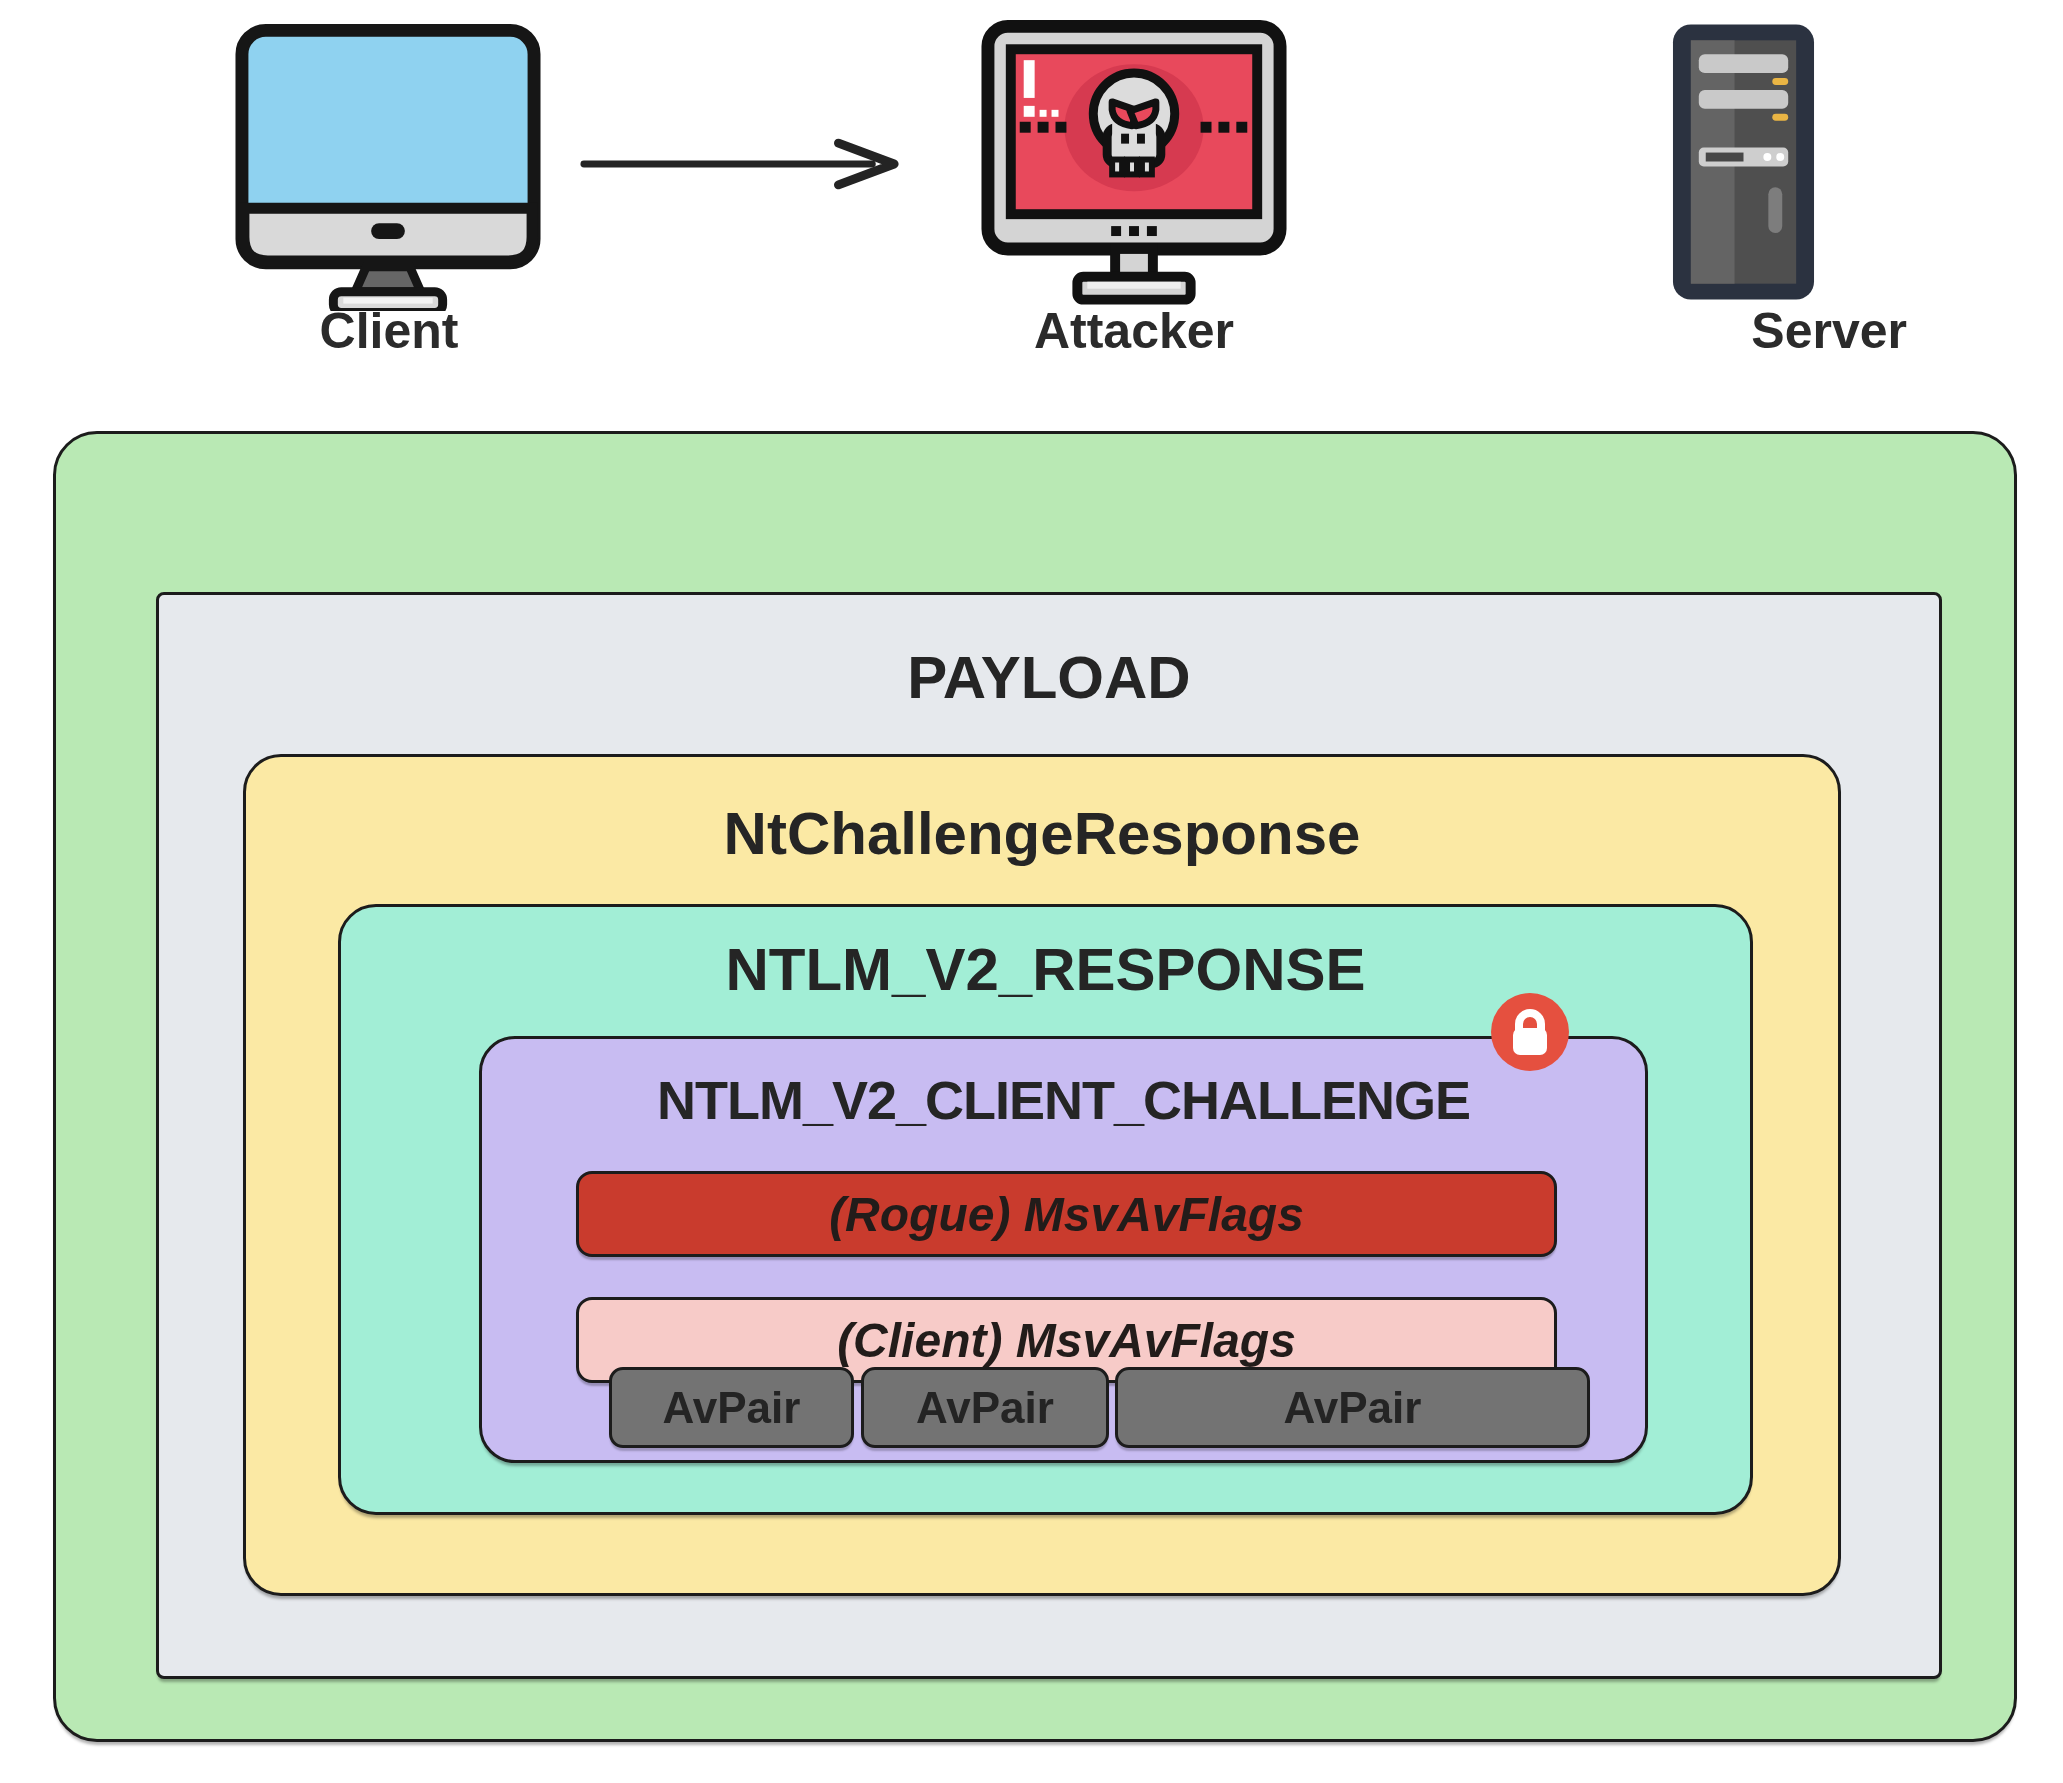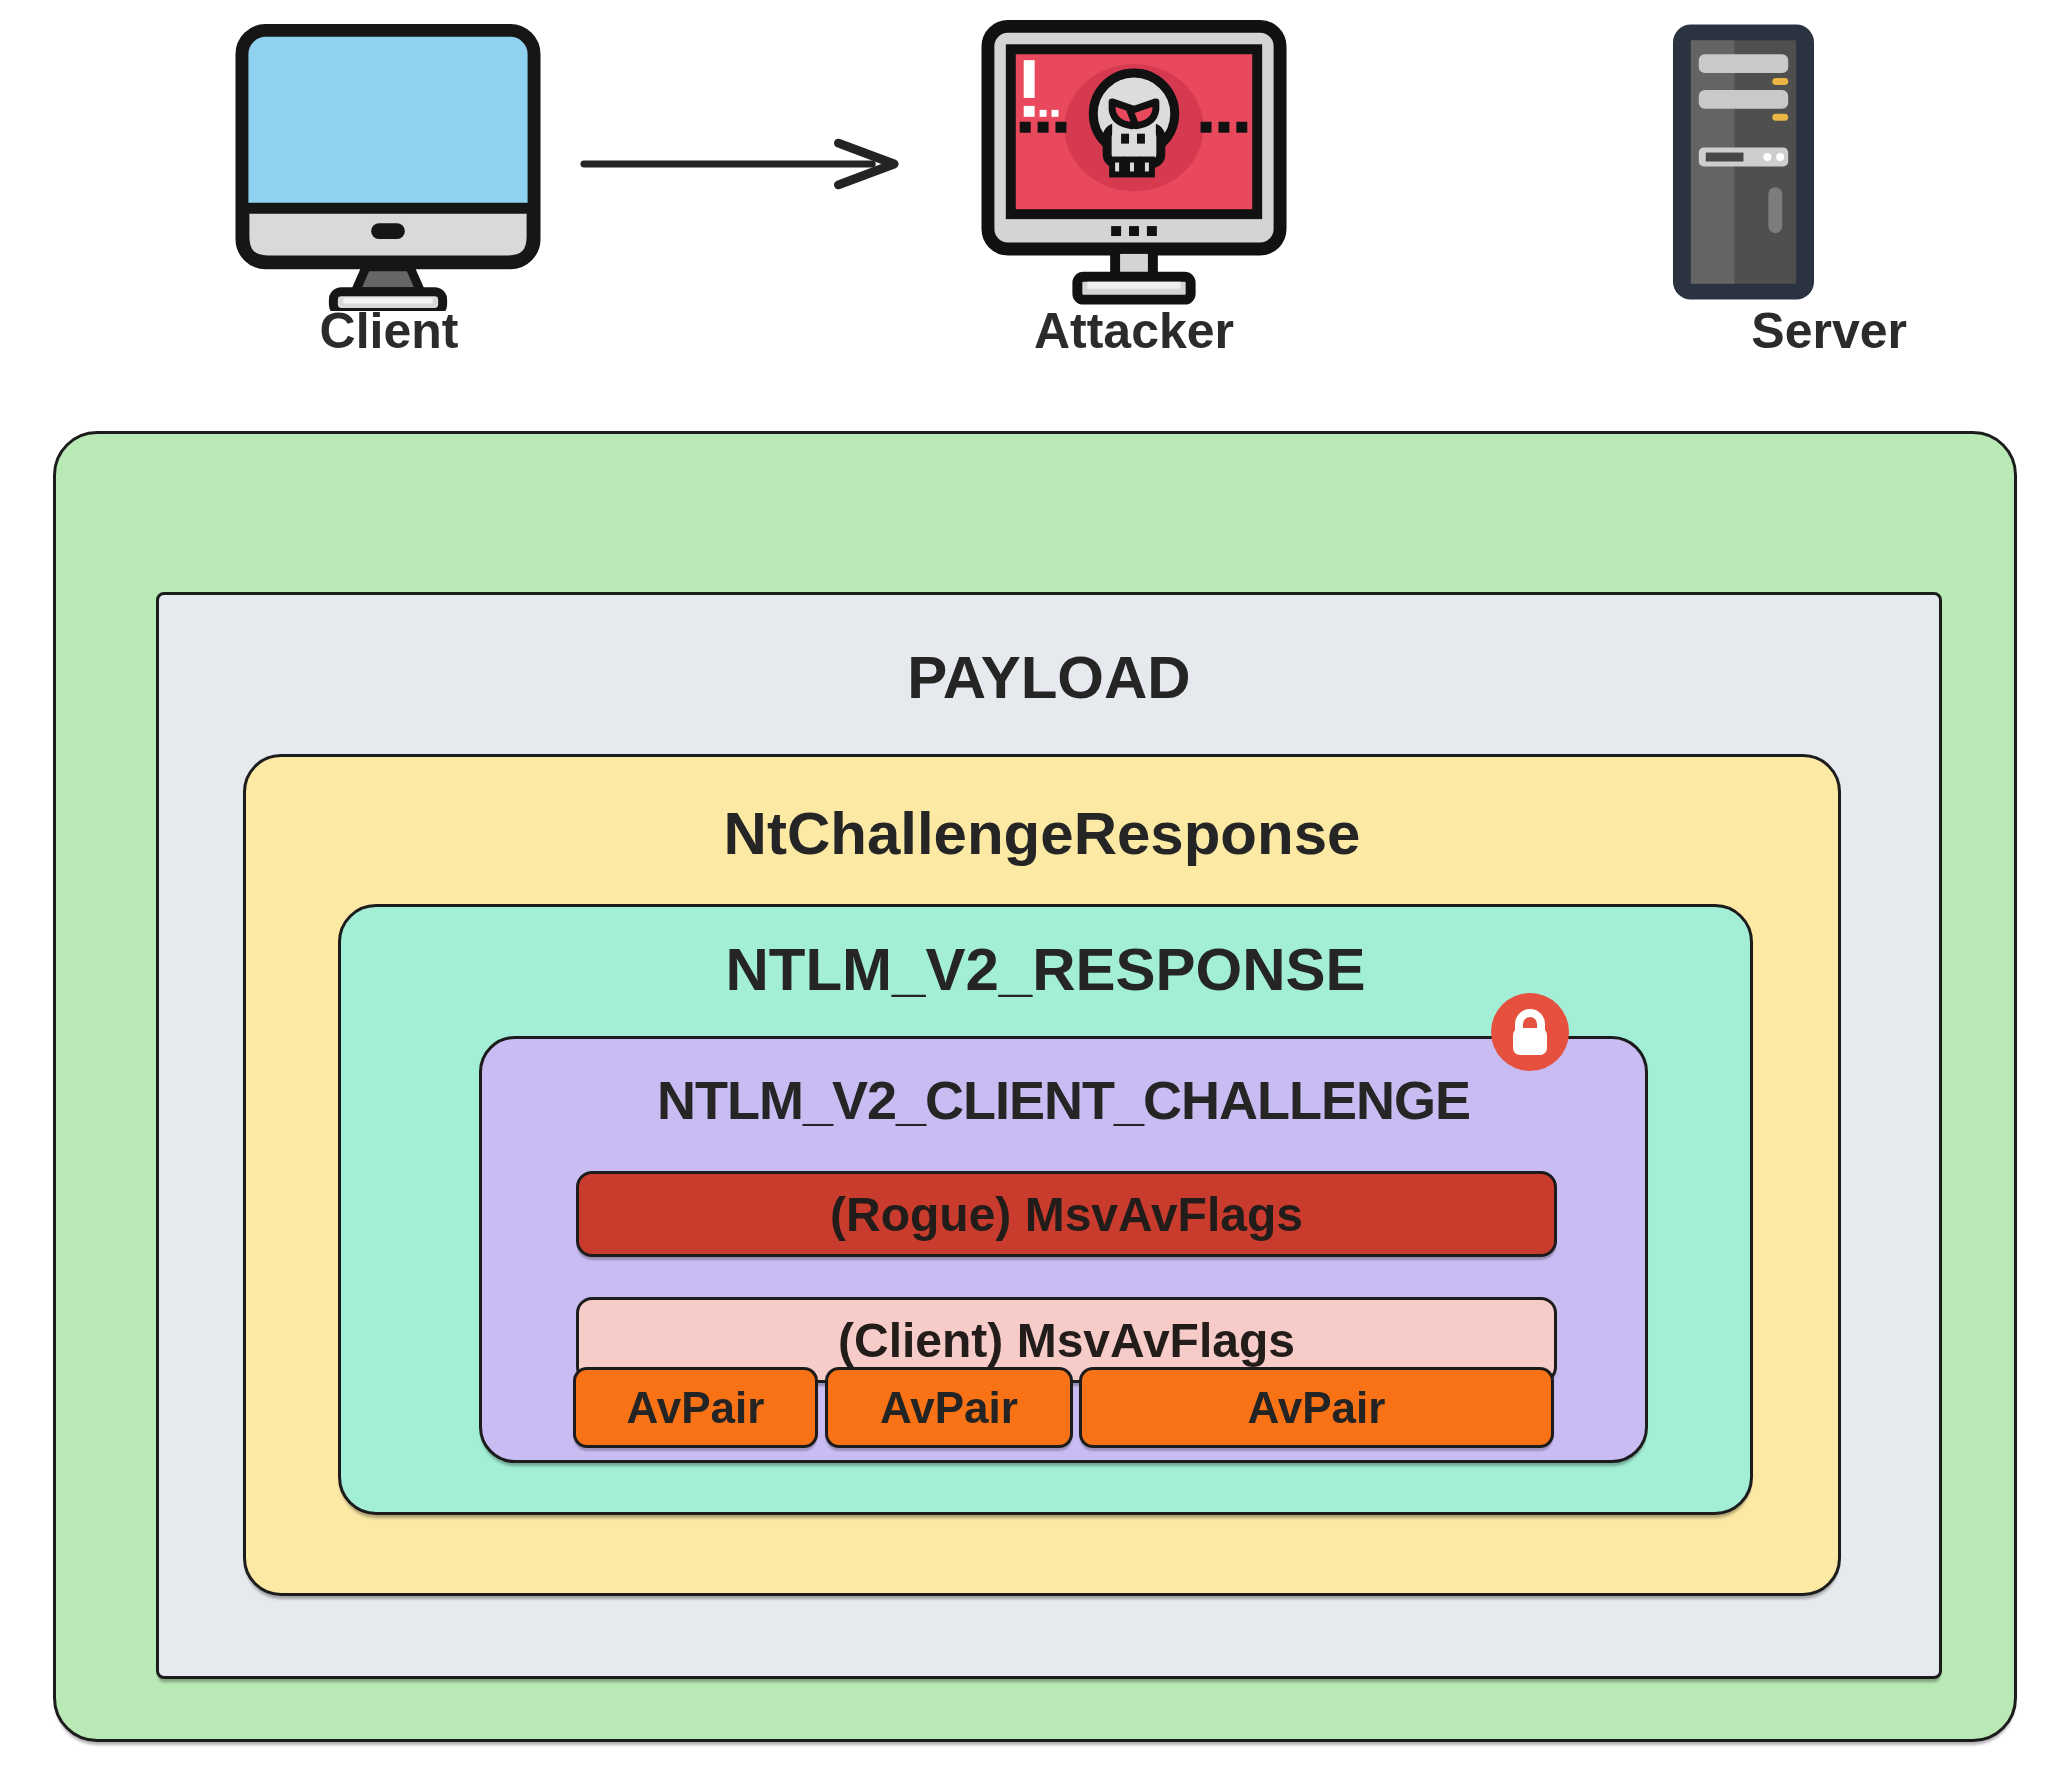--- a/index.html
+++ b/index.html
@@ -20,34 +20,36 @@
     position:absolute;left:0;width:100%;text-align:center;
     font-weight:600;color:#252525;white-space:nowrap;
   }
   .t60{font-size:60px;}
   .t54{font-size:54px;letter-spacing:-1px;}
   .bar{
     position:absolute;border:3px solid #1c1c1c;border-radius:16px;
     display:flex;align-items:center;justify-content:center;
     font-size:48px;font-weight:600;color:#221c1a;
     box-shadow:0 4px 2px -1px rgba(0,0,0,0.25);
+    font-style:italic;
   }
   .green {left:53px; top:431px; width:1958px;height:1305px;border-radius:44px;background:#b9e9b4;}
   .gray  {left:100px;top:158px; width:1759px;height:1081px;border-radius:8px;background:#e6e9ed;padding-left:21px;}
   .yellow{left:84px; top:159px; width:1592px;height:836px; border-radius:38px;background:#fbe9a4;}
   .teal  {left:92px; top:147px; width:1409px;height:605px; border-radius:38px;background:#a2eed6;}
   .purple{left:138px;top:129px; width:1163px;height:421px; border-radius:36px;background:#c8bcf2;}
   .red-bar  {left:94px;top:132px;width:975px;height:80px;background:#c93b2d;}
   .pink-bar {left:94px;top:232px;width:975px;height:80px;background:#f7cbc8;margin-top:26px;}
   .avpair{
-    position:absolute;top:328px;height:75px;background:#f97316;
+    position:absolute;top:328px;height:75px;background:#737373;
     border:3px solid #1c1c1c;border-radius:14px;
     display:flex;align-items:center;justify-content:center;
     font-size:44px;font-weight:600;color:#242424;
     box-shadow:0 4px 2px -1px rgba(0,0,0,0.22);
+    margin-left:36px;
   }
   .av1{left:91px; width:239px;}
   .av2{left:343px;width:242px;}
   .av3{left:597px;width:469px;}
   .lock-badge{position:absolute;left:1008px;top:-47px;width:80px;height:80px;}
 </style>
 </head>
 <body>
 
 <svg class="abs" style="left:234px;top:22px;" width="308" height="289" viewBox="0 0 310 290">

